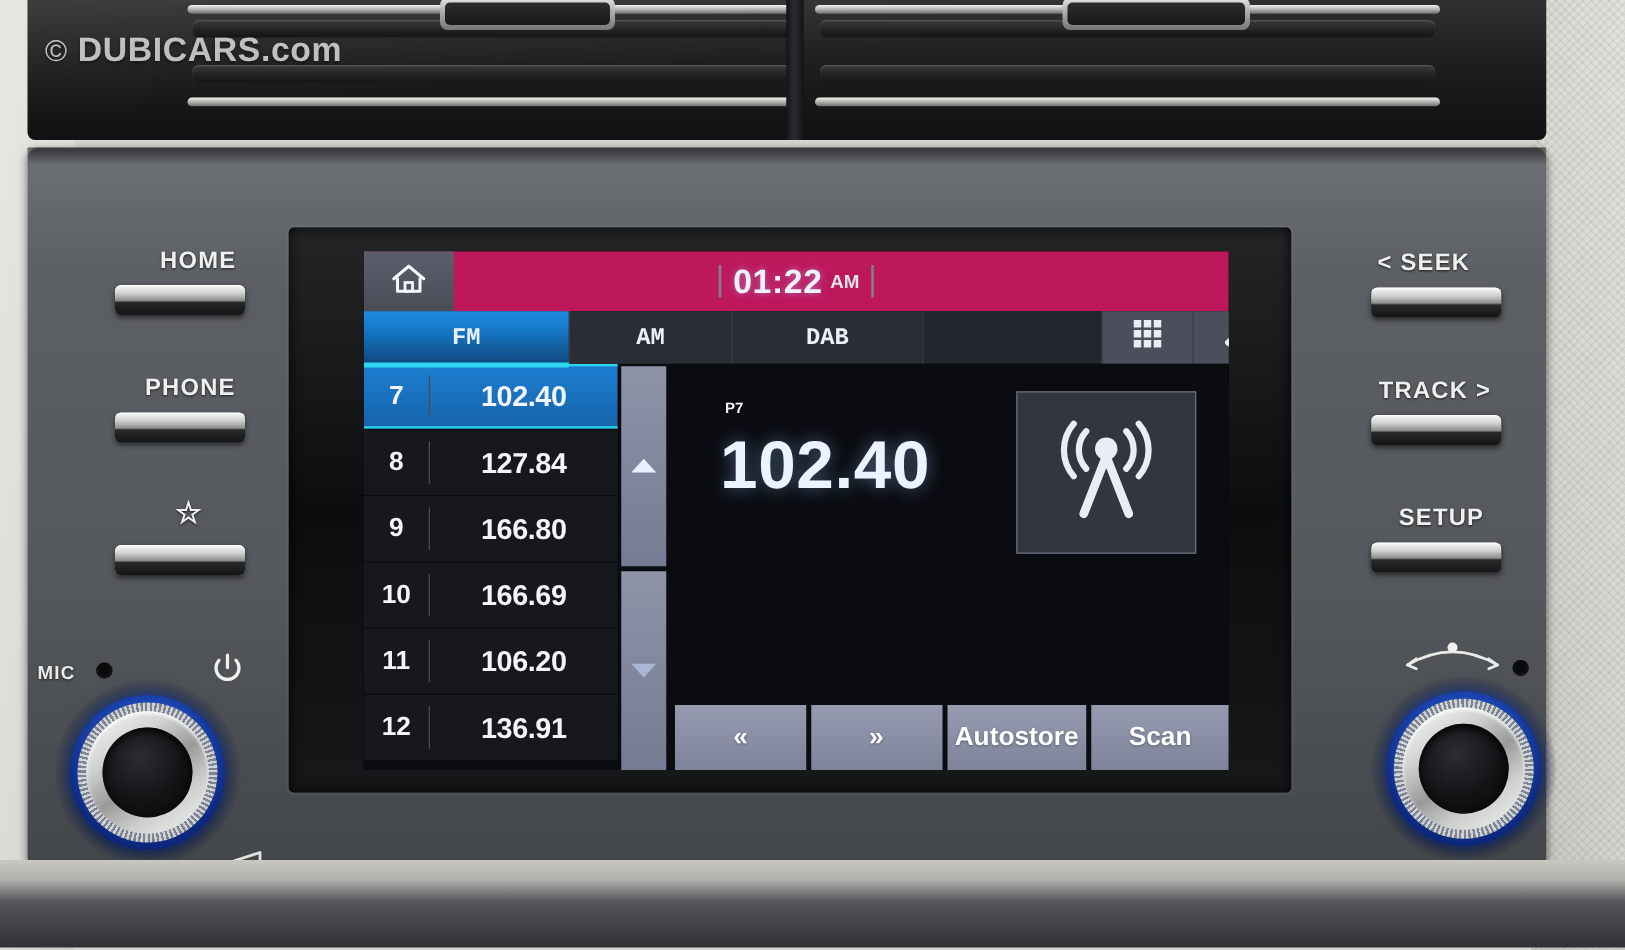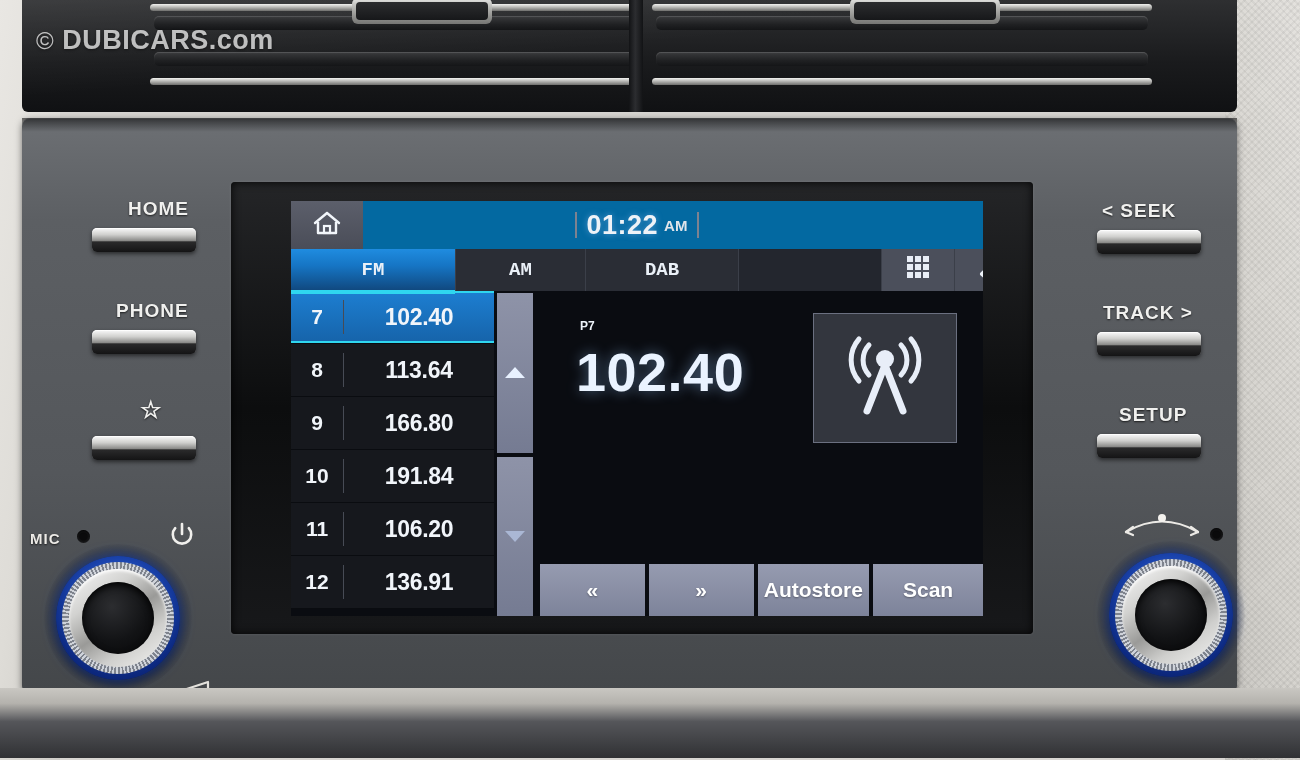--- a/index.html
+++ b/index.html
@@ -84,21 +84,21 @@
     border-radius:4px;
     box-shadow: inset 0 0 10px rgba(0,0,0,.9), 0 0 3px rgba(255,255,255,.12);
   }
   .screen {
     position:absolute; left:60px; top:19px; width:692px; height:415px;
     background:#080a0e; overflow:hidden;
   }
 
   
   .statusbar {
-    position:relative; height:48px; background:#0369a1;
+    position:relative; height:48px; background:#be185d;
     display:flex; 
   }
   .home-tab {
     width:72px; height:48px;
     background: linear-gradient(180deg,#5c5f6b,#4a4d58);
     display:flex; align-items:center; justify-content:center;
   }
   .clockwrap {
     position:absolute; left:0; right:0; top:0; height:48px;
     display:flex; align-items:center; justify-content:center; gap:10px;
@@ -393,31 +393,31 @@
 
           <div class="presets">
             <div class="preset-row active">
               <div class="preset-num">7</div>
               <div class="preset-div"></div>
               <div class="preset-freq">102.40</div>
             </div>
             <div class="preset-row">
               <div class="preset-num">8</div>
               <div class="preset-div"></div>
-              <div class="preset-freq">113.64</div>
+              <div class="preset-freq">127.84</div>
             </div>
             <div class="preset-row">
               <div class="preset-num">9</div>
               <div class="preset-div"></div>
               <div class="preset-freq">166.80</div>
             </div>
             <div class="preset-row">
               <div class="preset-num">10</div>
               <div class="preset-div"></div>
-              <div class="preset-freq">191.84</div>
+              <div class="preset-freq">166.69</div>
             </div>
             <div class="preset-row">
               <div class="preset-num">11</div>
               <div class="preset-div"></div>
               <div class="preset-freq">106.20</div>
             </div>
             <div class="preset-row">
               <div class="preset-num">12</div>
               <div class="preset-div"></div>
               <div class="preset-freq">136.91</div>

